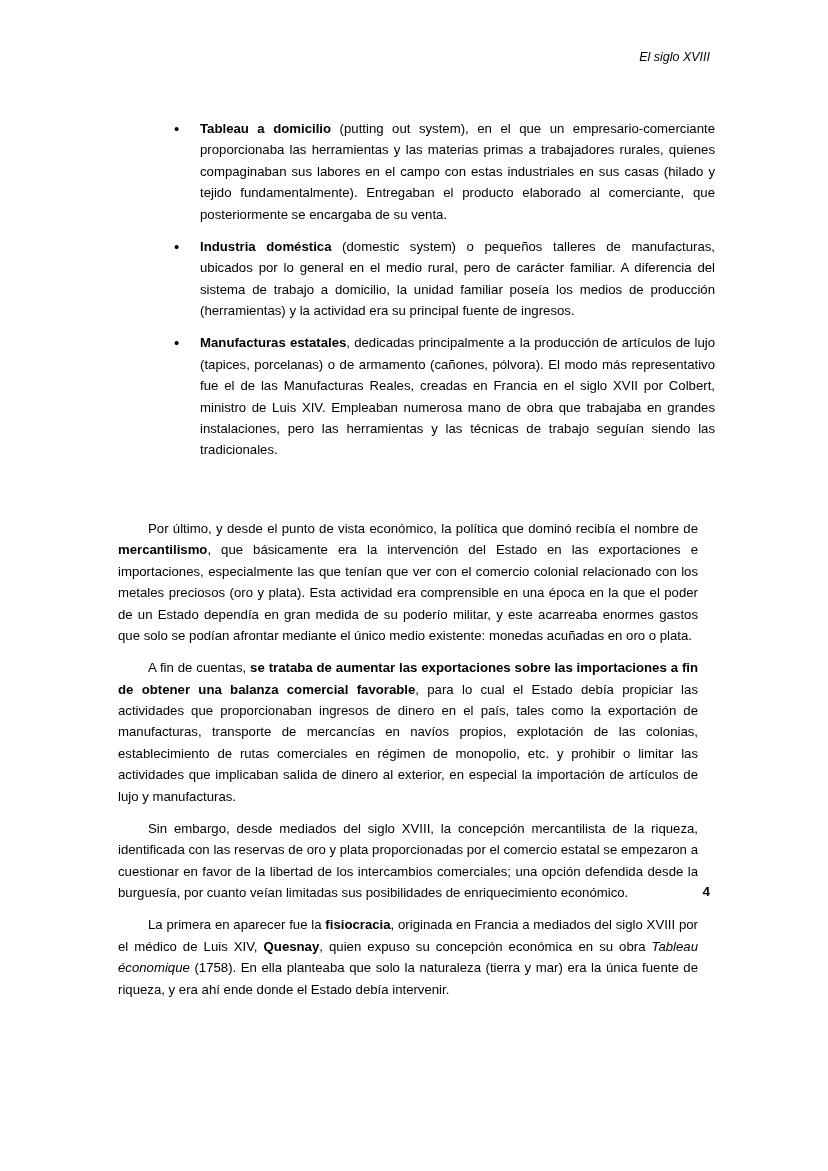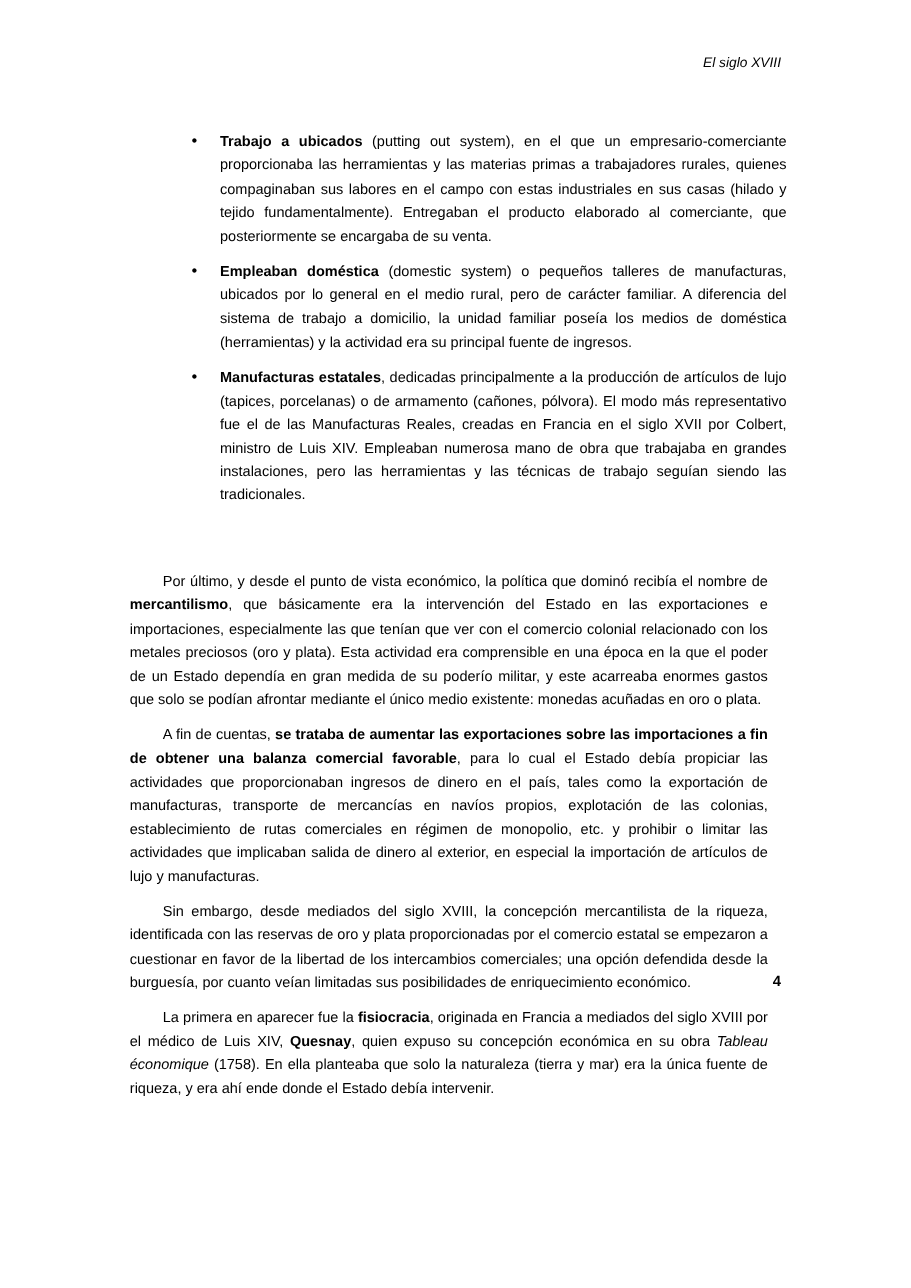--- a/index.html
+++ b/index.html
@@ -95,26 +95,26 @@
 <div class="page">
 
   <div class="header">
     <div>El siglo XVIII</div>
   </div>
 
   <div class="bullet-block">
 
     <div class="bullet-item">
       <span class="bullet-dot">•</span>
-      <b>Trabajo a ubicados</b><span> (putting out system), en el que un empresario-comerciante proporcionaba las herramientas y las materias primas a trabajadores rurales, quienes compaginaban sus labores en el campo con estas industriales en sus casas (hilado y tejido fundamentalmente). Entregaban el producto elaborado al comerciante, que posteriormente se encargaba de su venta.</span>
+      <b>Tableau a domicilio</b><span> (putting out system), en el que un empresario-comerciante proporcionaba las herramientas y las materias primas a trabajadores rurales, quienes compaginaban sus labores en el campo con estas industriales en sus casas (hilado y tejido fundamentalmente). Entregaban el producto elaborado al comerciante, que posteriormente se encargaba de su venta.</span>
     </div>
 
     <div class="bullet-item">
       <span class="bullet-dot">•</span>
-      <b>Empleaban doméstica</b><span> (domestic system) o pequeños talleres de manufacturas, ubicados por lo general en el medio rural, pero de carácter familiar. A diferencia del sistema de trabajo a domicilio, la unidad familiar poseía los medios de doméstica (herramientas) y la actividad era su principal fuente de ingresos.</span>
+      <b>Industria doméstica</b><span> (domestic system) o pequeños talleres de manufacturas, ubicados por lo general en el medio rural, pero de carácter familiar. A diferencia del sistema de trabajo a domicilio, la unidad familiar poseía los medios de producción (herramientas) y la actividad era su principal fuente de ingresos.</span>
     </div>
 
     <div class="bullet-item">
       <span class="bullet-dot">•</span>
       <b>Manufacturas estatales</b><span>, dedicadas principalmente a la producción de artículos de lujo (tapices, porcelanas) o de armamento (cañones, pólvora). El modo más representativo fue el de las Manufacturas Reales, creadas en Francia en el siglo XVII por Colbert, ministro de Luis XIV. Empleaban numerosa mano de obra que trabajaba en grandes instalaciones, pero las herramientas y las técnicas de trabajo seguían siendo las tradicionales.</span>
     </div>
 
   </div>
 
   <div class="para-block">

